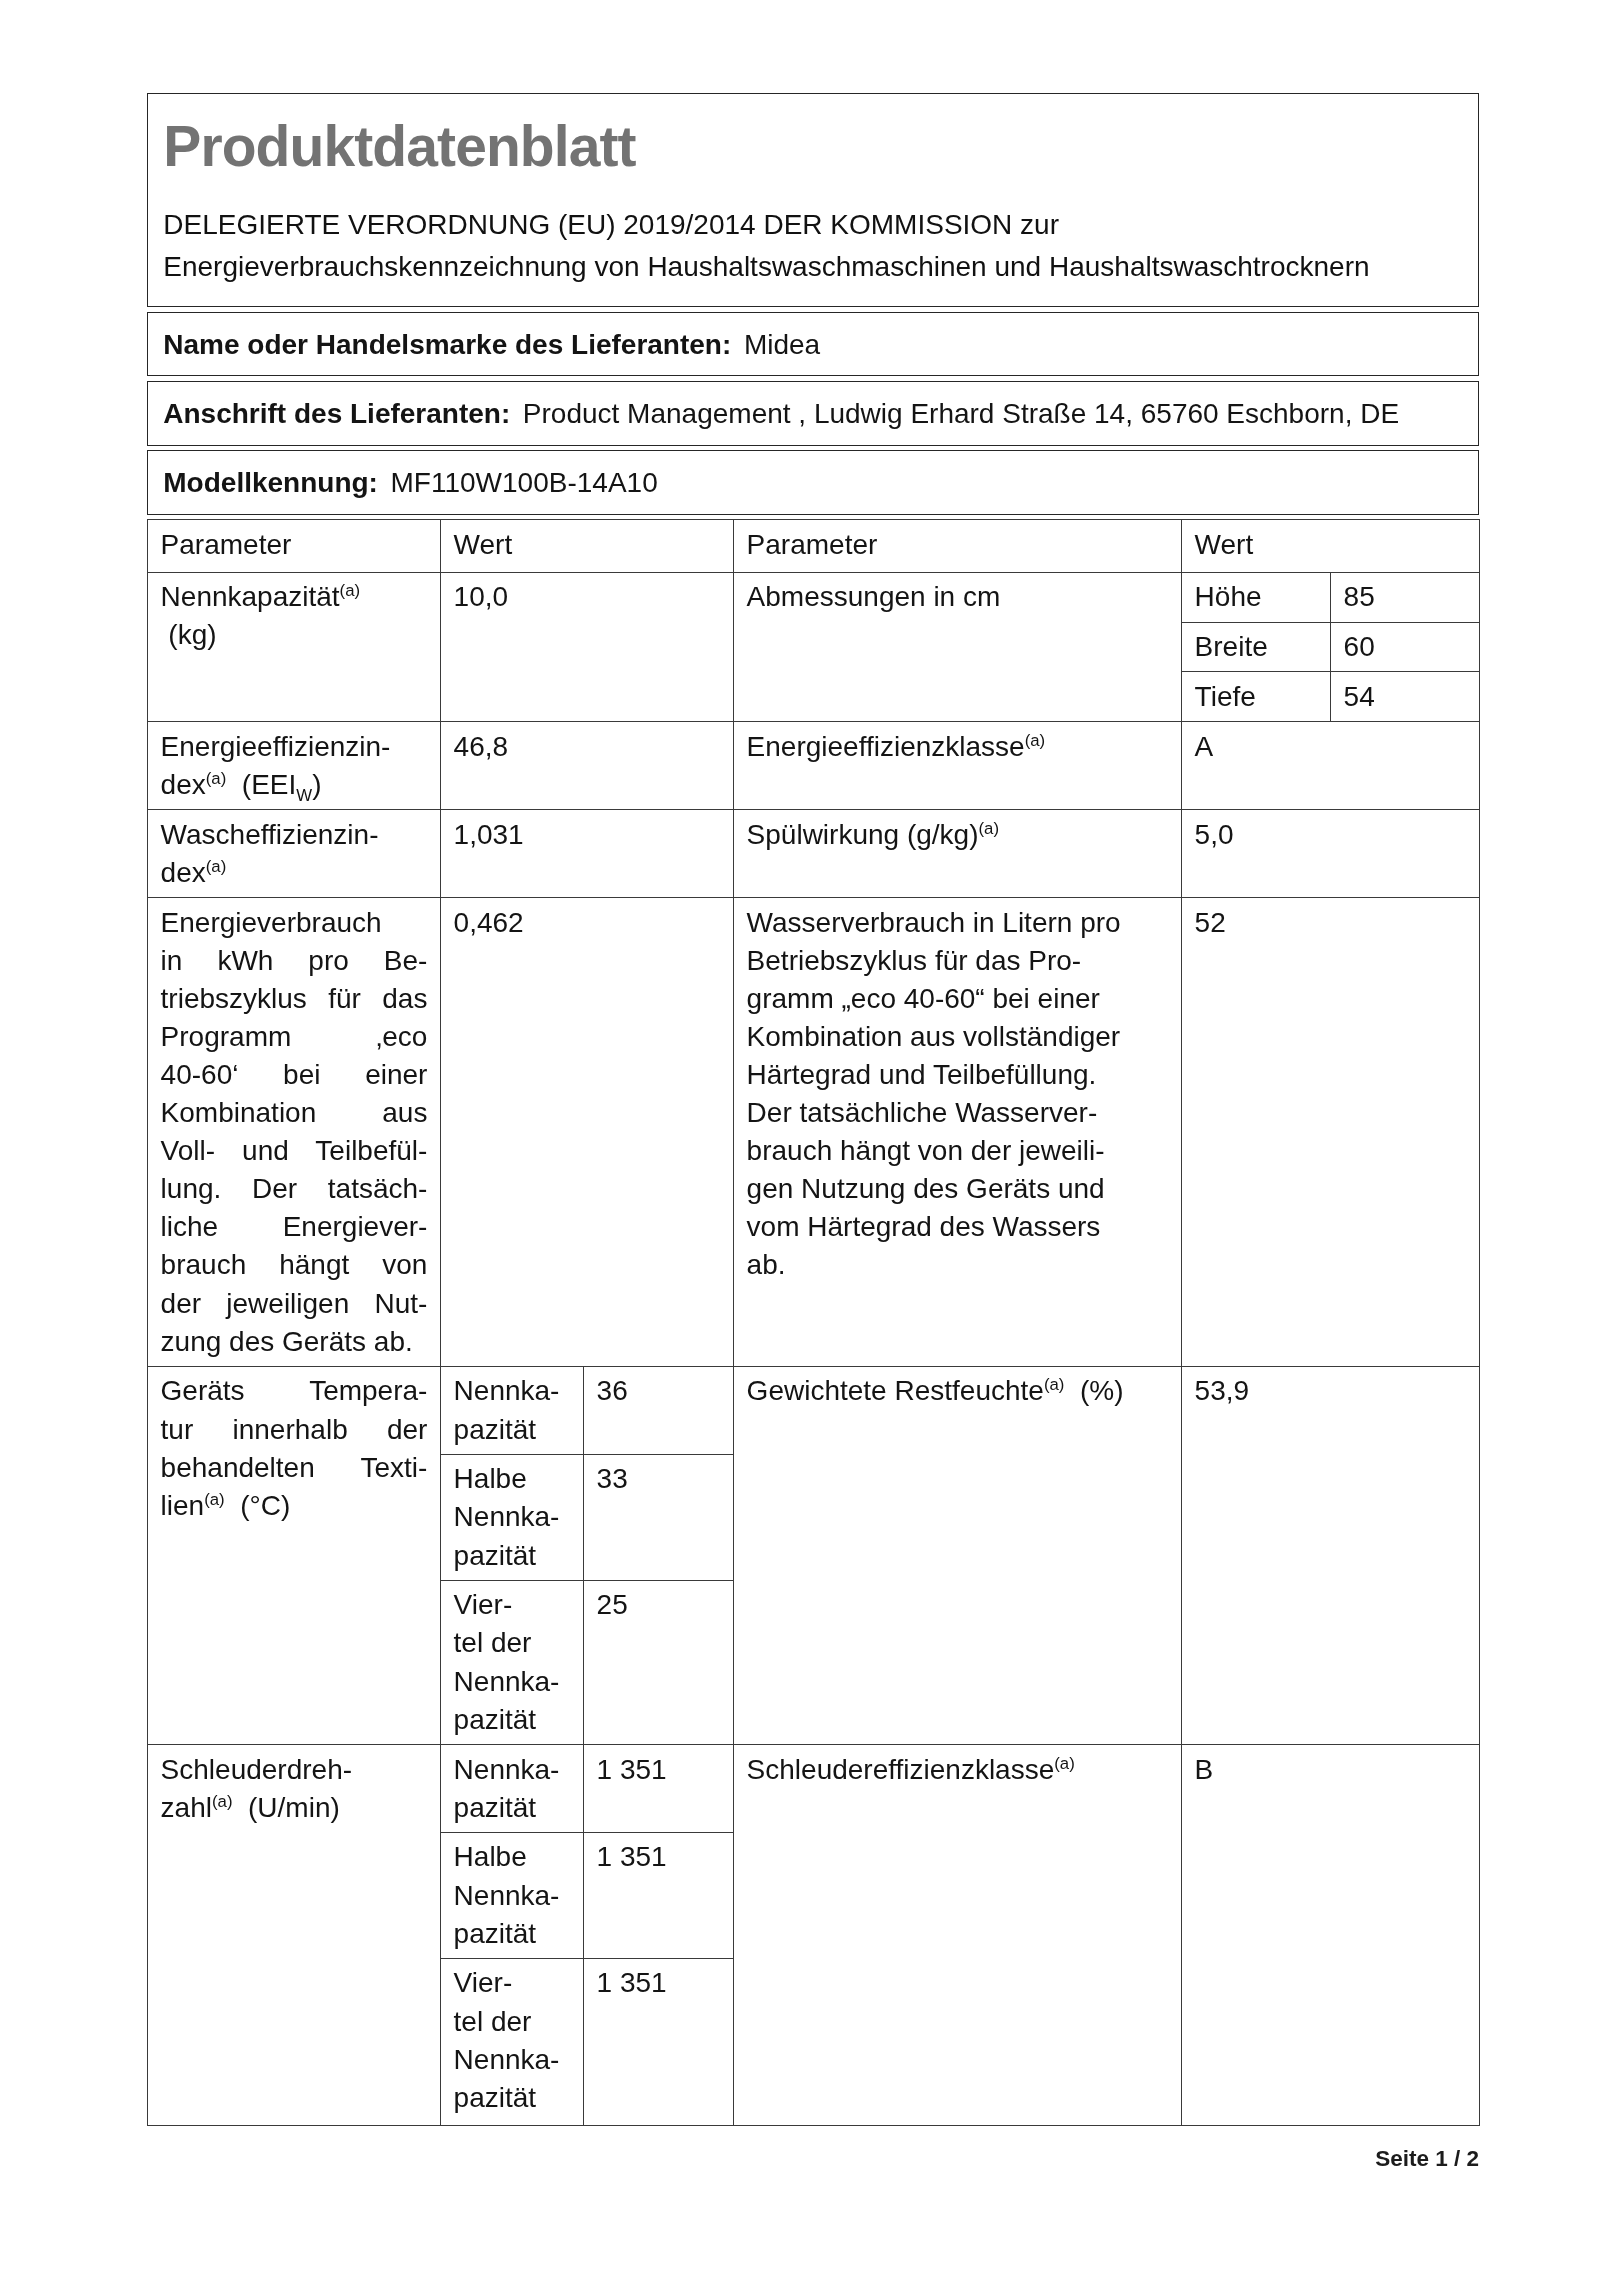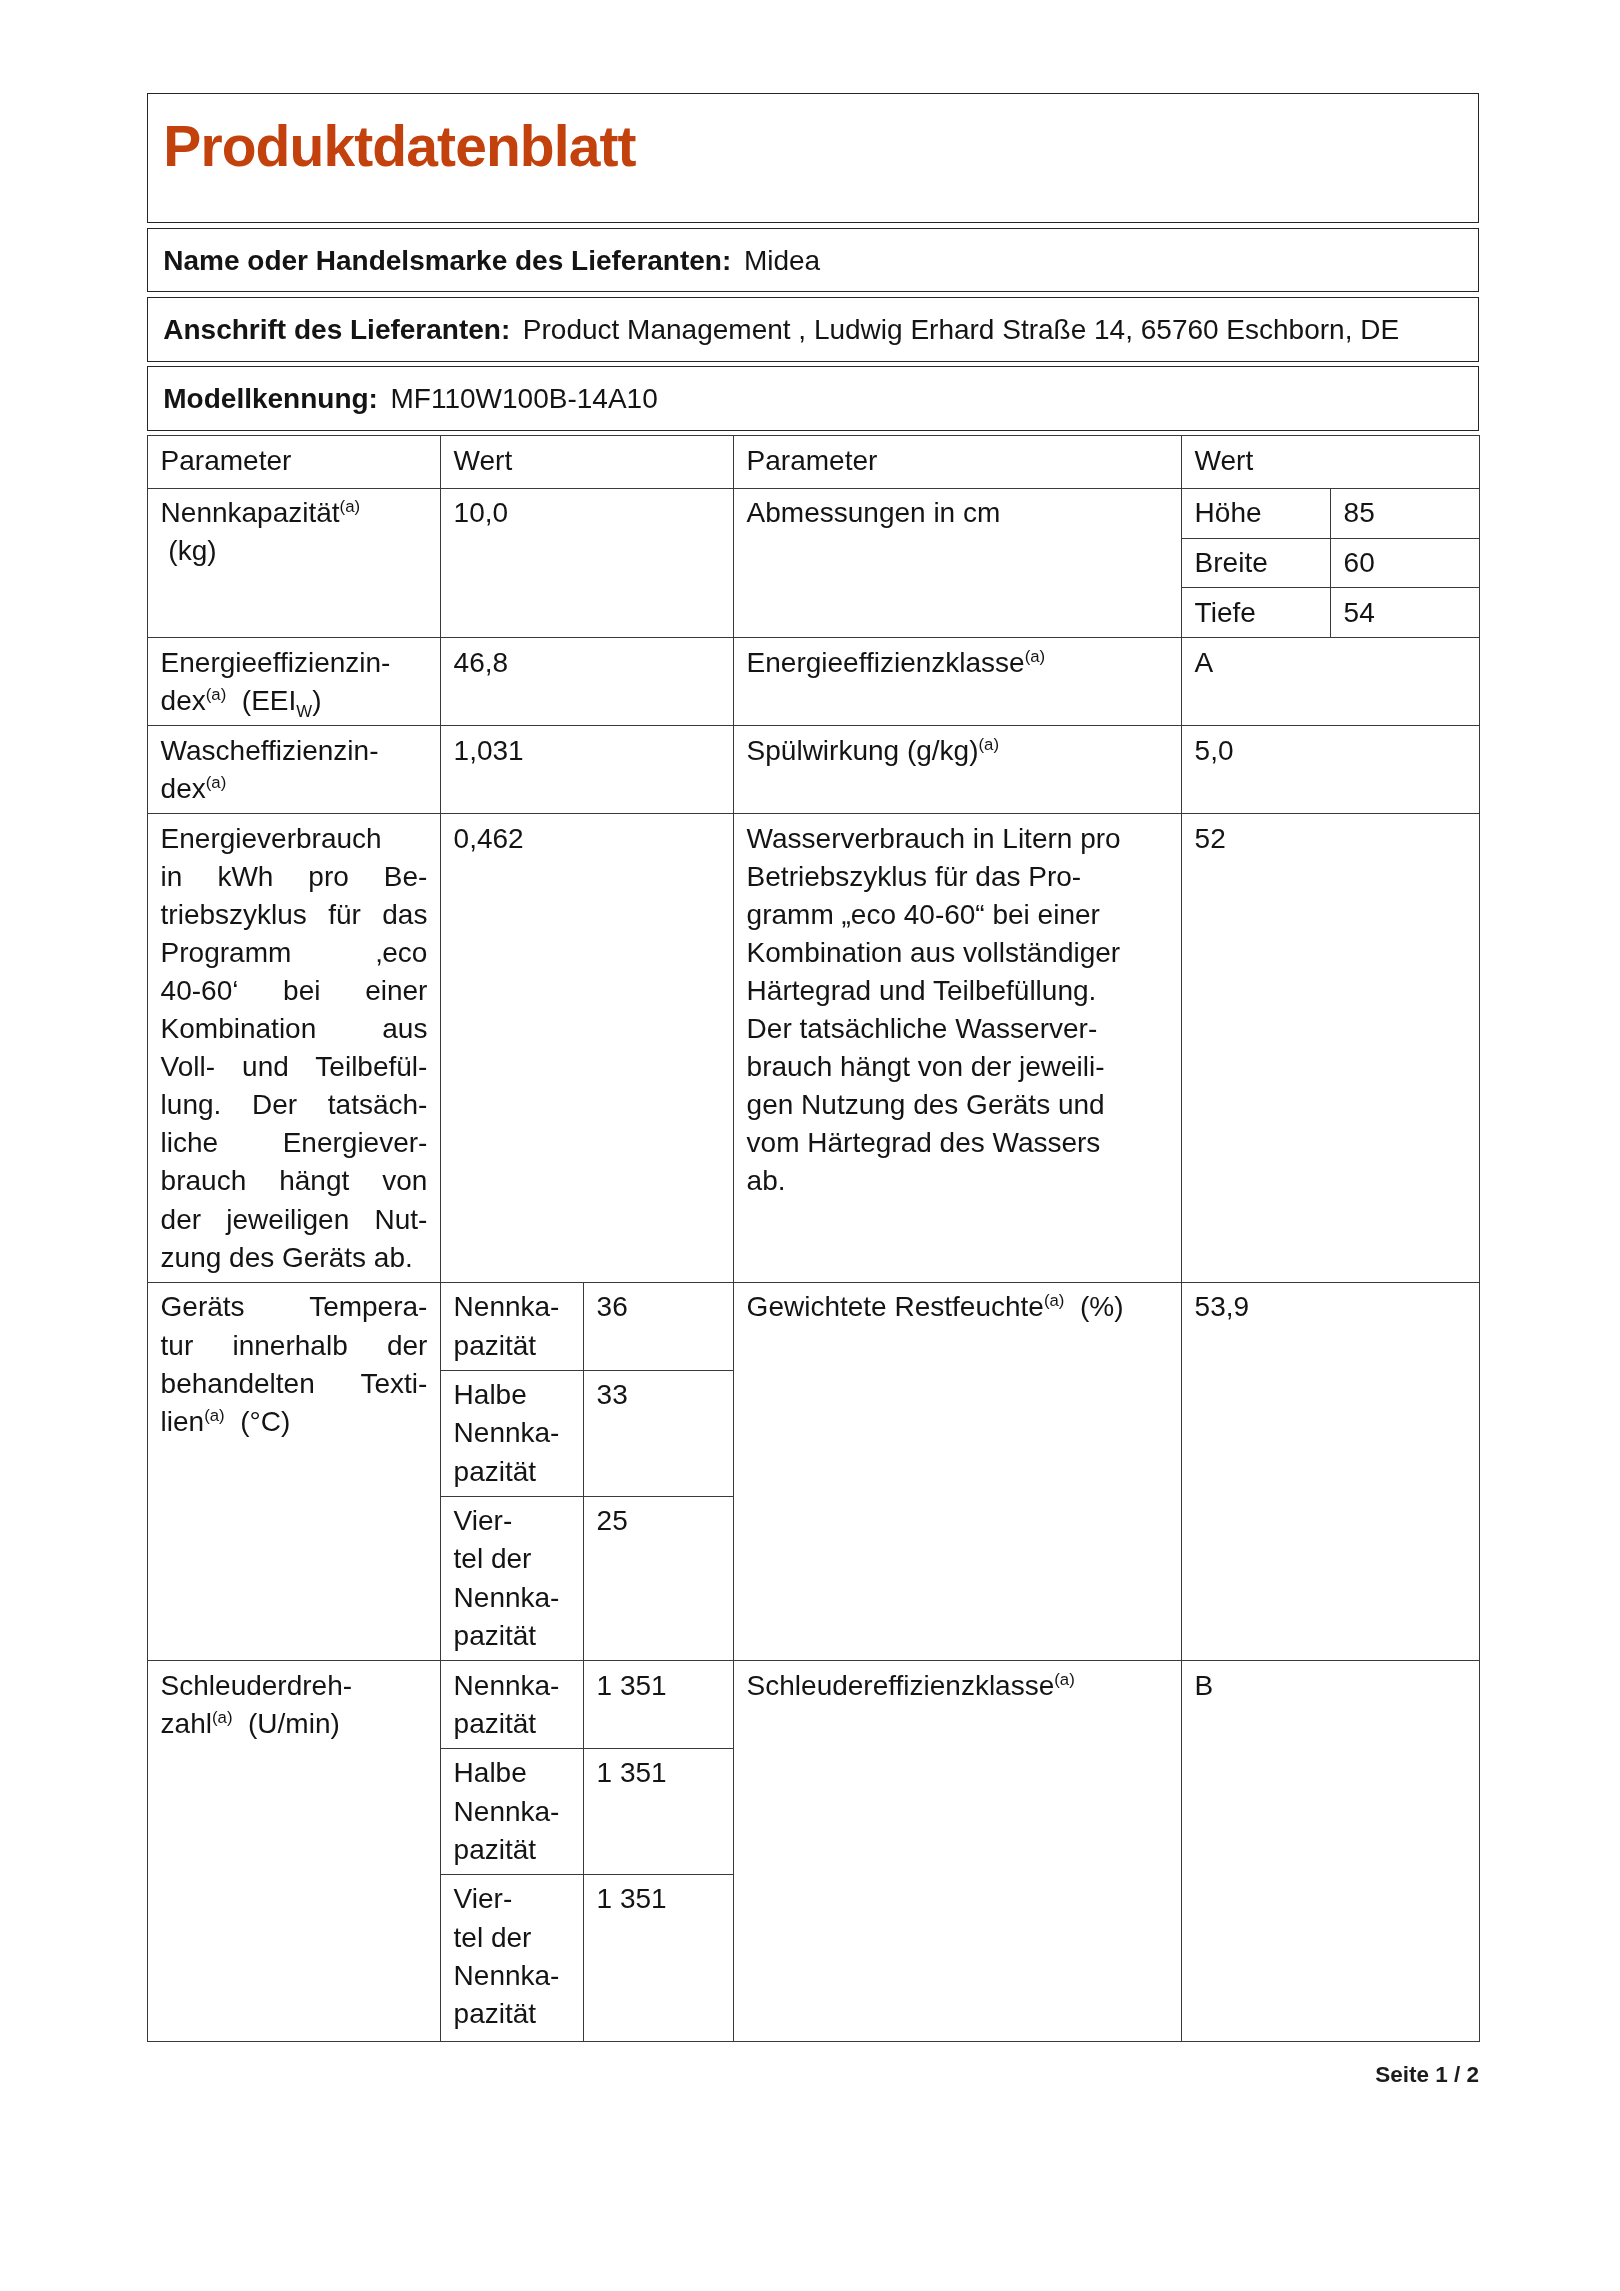--- a/index.html
+++ b/index.html
@@ -71,21 +71,25 @@
     font-weight:600;
     color:#1c1c1c;
   }
 </style>
 </head>
 <body>
 
 <div class="page">
 
   <div class="box title-box">
-    <h1 class="doc-title" style="color: #c2410c;">Produktdatenblatt</h1>
+    <h1 class="doc-title" style="color: #737373;">Produktdatenblatt</h1>
+    <div class="subtitle">
+        <div class="ln">DELEGIERTE VERORDNUNG (EU) 2019/2014 DER KOMMISSION zur</div>
+        <div class="ln">Energieverbrauchskennzeichnung von Haushaltswaschmaschinen und Haushaltswaschtrocknern</div>
+      </div>
   </div>
 
   <div class="box">
     <span class="info-label">Name oder Handelsmarke des Lieferanten:</span><span class="info-value">Midea</span>
   </div>
 
   <div class="box">
     <span class="info-label">Anschrift des Lieferanten:</span><span class="info-value">Product Management , Ludwig Erhard Straße 14, 65760 Eschborn, DE</span>
   </div>
 

